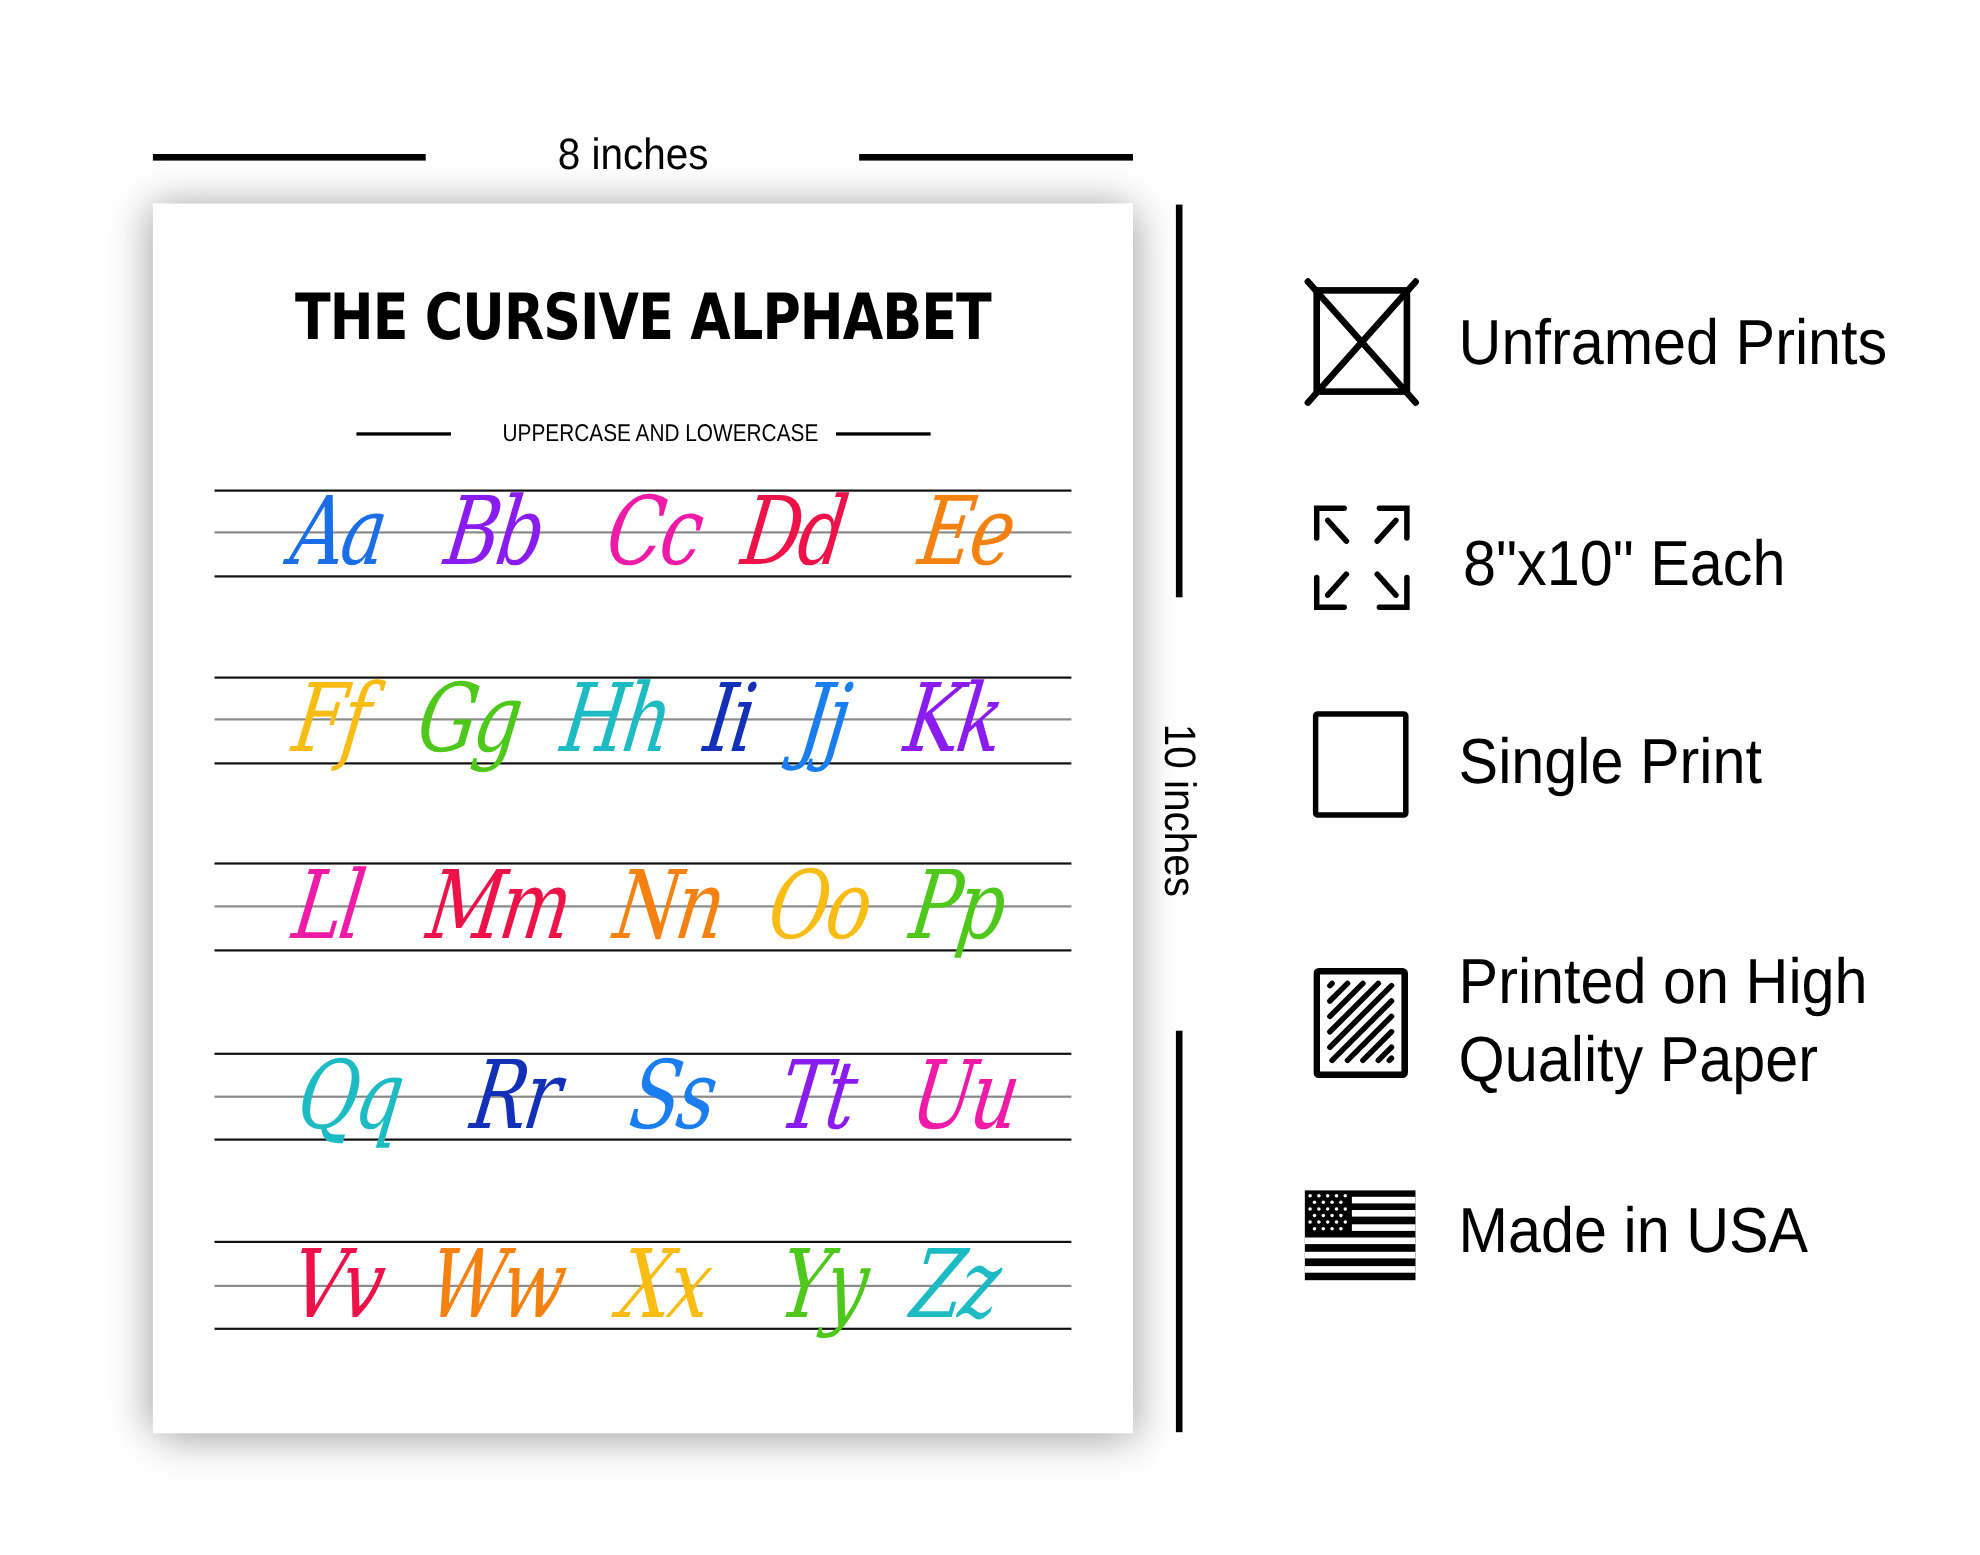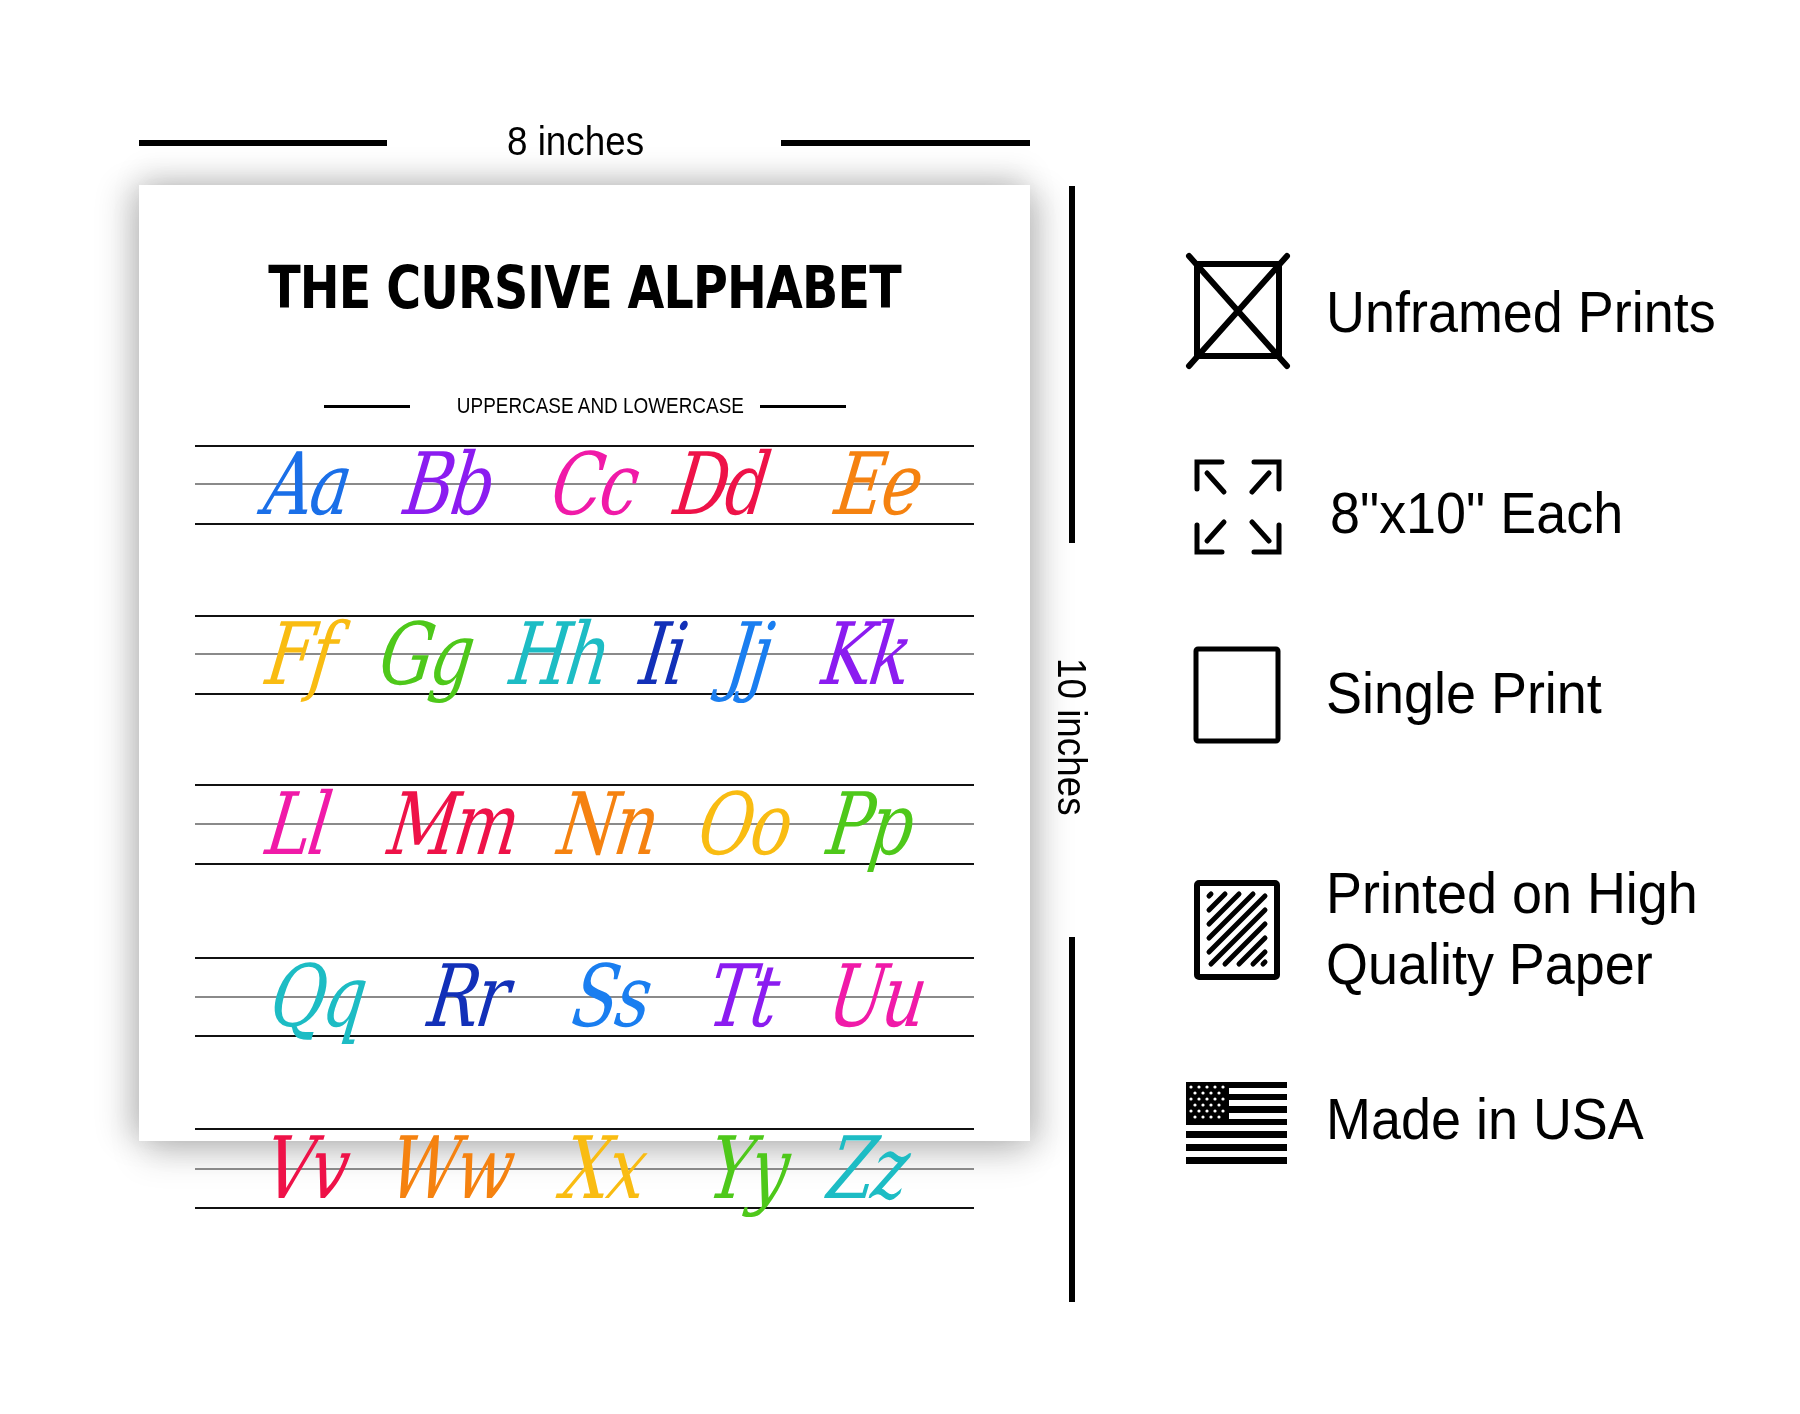--- a/index.html
+++ b/index.html
@@ -1,24 +1,24 @@
 <!DOCTYPE html>
 <html><head>
 <meta charset="utf-8">
 <style>
   html, body { margin:0; padding:0; }
   body { width:1800px; height:1414px; background:#ffffff; position:relative; overflow:hidden;
          font-family:"Liberation Sans", sans-serif; color:#000; }
   .hline { position:absolute; background:#000; }
   .measure-text { position:absolute; font-size:40px; line-height:1; white-space:nowrap; transform:scaleX(0.92); transform-origin:left top; }
-  .poster { position:absolute; left:139px; top:185px; width:891px; height:956px; background:#fff;
+  .poster { position:absolute; left:139px; top:185px; width:891px; height:1118px; background:#fff;
             box-shadow: -18px 0 28px rgba(0,0,0,0.12), 0 -14px 26px rgba(0,0,0,0.10), 18px 6px 28px rgba(0,0,0,0.12), 0 20px 30px rgba(0,0,0,0.10); }
   .title { position:absolute; left:0; width:891px; top:74px; text-align:center; font-family:"DejaVu Sans", sans-serif; font-weight:bold;
            font-size:58px; line-height:1; letter-spacing:-1px; transform:scaleX(0.82); transform-origin:center top; }
-  .subtitle-wrap { position:absolute; left:185px; top:208px; width:522px; height:26px; }
+  .subtitle-wrap { position:absolute; left:185px; top:196px; width:522px; height:26px; }
   .sub-dash { position:absolute; top:12px; height:3px; background:#000; }
   .subtitle { position:absolute; left:112px; width:298px; top:0; text-align:center; font-size:22px; line-height:26px; white-space:nowrap;
               transform:scaleX(0.86); transform-origin:center top; }
   .row { position:absolute; left:56px; width:779px; }
   .guide { position:absolute; left:0; width:779px; }
   .guide.top, .guide.bot { height:2px; background:#111; }
   .guide.mid { height:2px; background:#8a8a8a; }
   .letter { position:absolute; font-family:"DejaVu Serif", serif; font-style:italic; font-size:86px; line-height:1; white-space:nowrap;
             transform:skewX(-8deg) scaleX(0.78); transform-origin:left bottom; letter-spacing:-4px; }
   .vline { position:absolute; left:1069px; width:6px; background:#000; }

